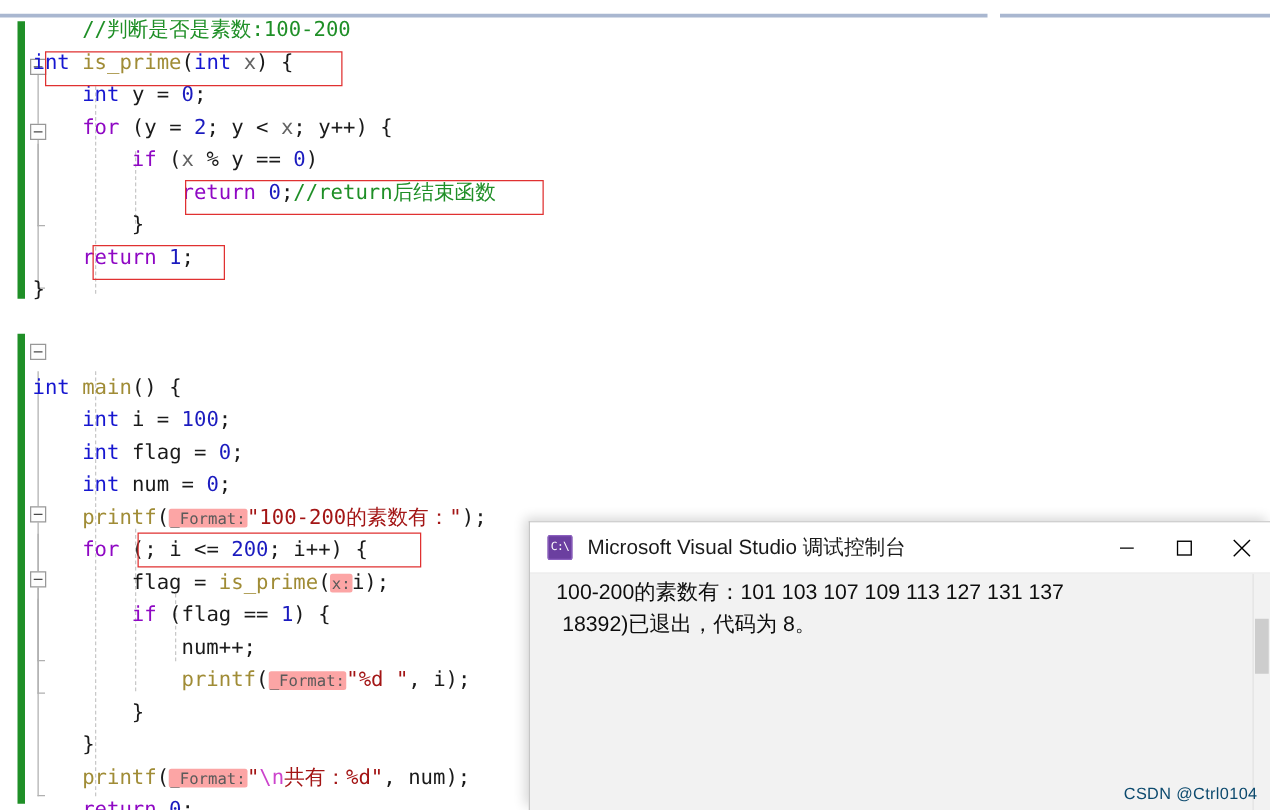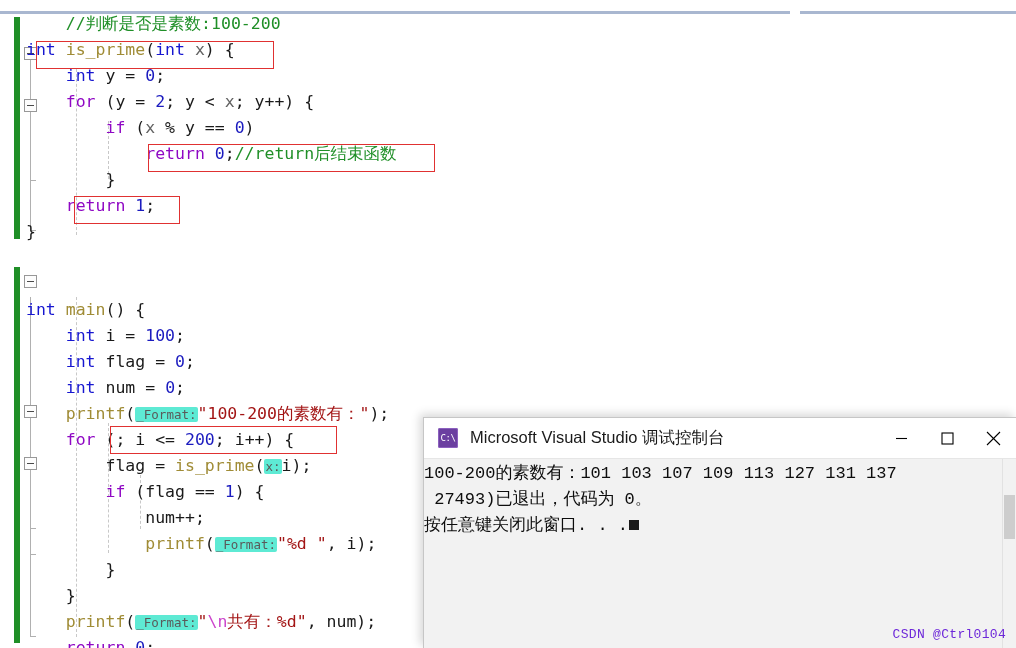--- a/index.html
+++ b/index.html
@@ -64,21 +64,21 @@
   .ctl  { color: #8f08c4; }
   .fn   { color: #a08c36; text-align: center; }
   .num  { color: #1b1bbf; }
   .str  { color: #a31515; }
   .esc  { color: #cc44cc; }
   .id   { color: #1a1a1a; }
   .prm  { color: #636363; }
   .op   { color: #1a1a1a; }
   .pun  { color: #1a1a1a; }
   .hint {
-    background: #5eead4;
+    background: #fca5a5;
     color: #5a5a5a;
     font-size: 12.5px;
     padding: 0 1px;
     border-radius: 2px;
   }
 
   
   .fold {
     position: absolute;
     left: 24px;
@@ -178,26 +178,26 @@
 
   #console-body {
     position: relative;
     height: 190px;
     background: #f2f2f2;
     padding: 2px 0 0 0;
     box-sizing: border-box;
     overflow: hidden;
   }
   .con-text {
-    font-family: Liberation Mono, monospace;
+    font-family: Liberation Sans, sans-serif;
     font-size: 17px;
     line-height: 26px;
     color: #0d0d0d;
     white-space: pre;
-    padding-left: 0;
+    padding-left: 21px;
   }
   .cursor-block {
     display: inline-block;
     width: 10px; height: 10px;
     background: #1a1a1a;
     vertical-align: baseline;
     margin-left: 1px;
   }
   
   #console-scrollbar {
@@ -210,23 +210,23 @@
   #console-thumb {
     position: absolute;
     left: 1px; top: 36px;
     width: 11px; height: 44px;
     background: #cdcdcd;
   }
 
   .watermark {
     position: absolute;
     right: 10px; bottom: 6px;
-    font-family: Liberation Mono, monospace;
+    font-family: Liberation Sans, sans-serif;
     font-size: 13px;
-    color: #6d28d9;
+    color: #0c4a6e;
     letter-spacing: .3px;
   }
 </style>
 </head>
 <body>
 
 <div id="root">
 
   <div id="editor">
 
@@ -287,22 +287,21 @@
             <line x1="1" y1="1" x2="14" y2="14" stroke="#000" stroke-width="1.1"></line>
             <line x1="14" y1="1" x2="1" y2="14" stroke="#000" stroke-width="1.1"></line>
           </svg>
         </div>
       </div>
     </div>
 
     <div id="console-body">
       <div id="console-output">
           <div class="con-text">100-200的素数有：101 103 107 109 113 127 131 137</div>
-          <div class="con-text"> 27493)已退出，代码为 0。</div>
-          <div class="con-text">按任意键关闭此窗口. . .<span class="cursor-block"></span></div>
+          <div class="con-text"> 18392)已退出，代码为 8。</div>
         </div>
 
       <div id="console-scrollbar">
         <div id="console-thumb"></div>
       </div>
     </div>
 
   </div>
 
   <div class="watermark">CSDN @Ctrl0104</div>

